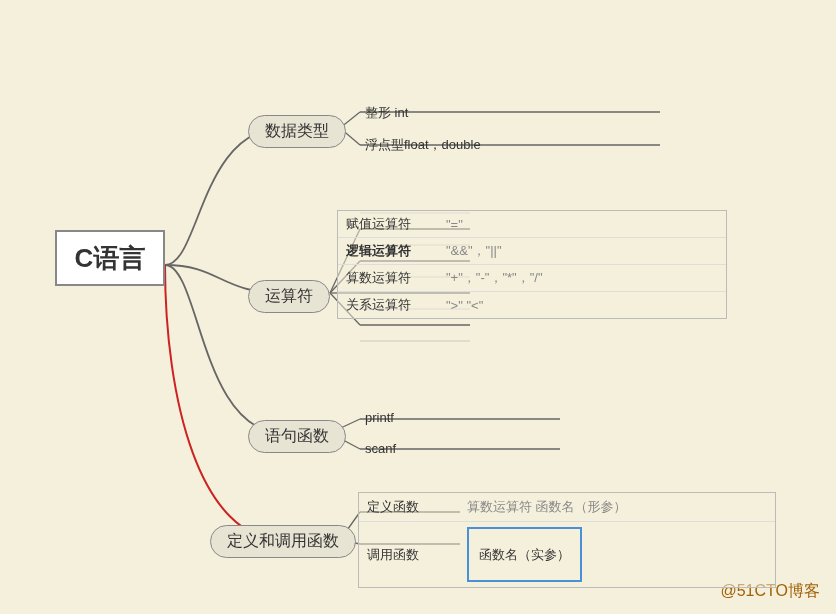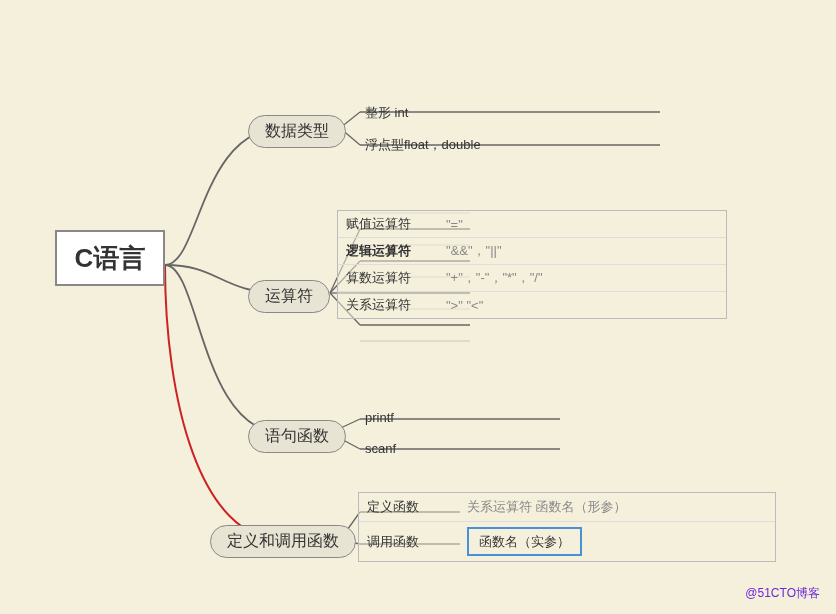--- a/index.html
+++ b/index.html
@@ -68,22 +68,22 @@
       left: 0;
       width: 836px;
       height: 614px;
       z-index: 1;
     }
 
     .watermark {
       position: absolute;
       bottom: 12px;
       right: 16px;
-      font-size: 12px;
-      color: #6d28d9;
+      font-size: 16px;
+      color: #a16207;
     }
 
     .operator-label {
       position: absolute;
       font-size: 13px;
       color: #888;
       white-space: nowrap;
       z-index: 10;
     }
   </style>
@@ -179,26 +179,26 @@
     </div>
   </div>
 
   <div class="leaf-text" style="left:365px; top:410px;">printf</div>
   <div class="leaf-text" style="left:365px; top:441px;">scanf</div>
 
   <div style="position:absolute; left:358px; top:492px; width:418px; border:1px solid #bbb; z-index:5; background: rgba(245,240,220,0.5);">
 
     <div style="display:flex; align-items:center; padding:5px 8px; border-bottom:1px solid #ddd;">
       <span class="leaf-text" style="position:relative; left:0; top:0; width:70px;">定义函数</span>
-      <span class="operator-label" style="position:relative; left:0; top:0; margin-left:30px;">关系运算符 函数名（形参）</span>
+      <span class="operator-label" style="position:relative; left:0; top:0; margin-left:30px;">算数运算符 函数名（形参）</span>
     </div>
 
     <div style="display:flex; align-items:center; padding:5px 8px;">
       <span class="leaf-text" style="position:relative; left:0; top:0; width:70px;">调用函数</span>
-      <div style="margin-left:30px; border:2px solid #4a90d9; padding:3px 10px; background:transparent;">
+      <div style="margin-left:30px; border:2px solid #4a90d9; padding:16px 10px; background:transparent;">
         <span class="leaf-text" style="position:relative; left:0; top:0; color:#333;">函数名（实参）</span>
       </div>
     </div>
   </div>
 
   <div class="watermark">@51CTO博客</div>
 
 </div>
 
 </body></html>

